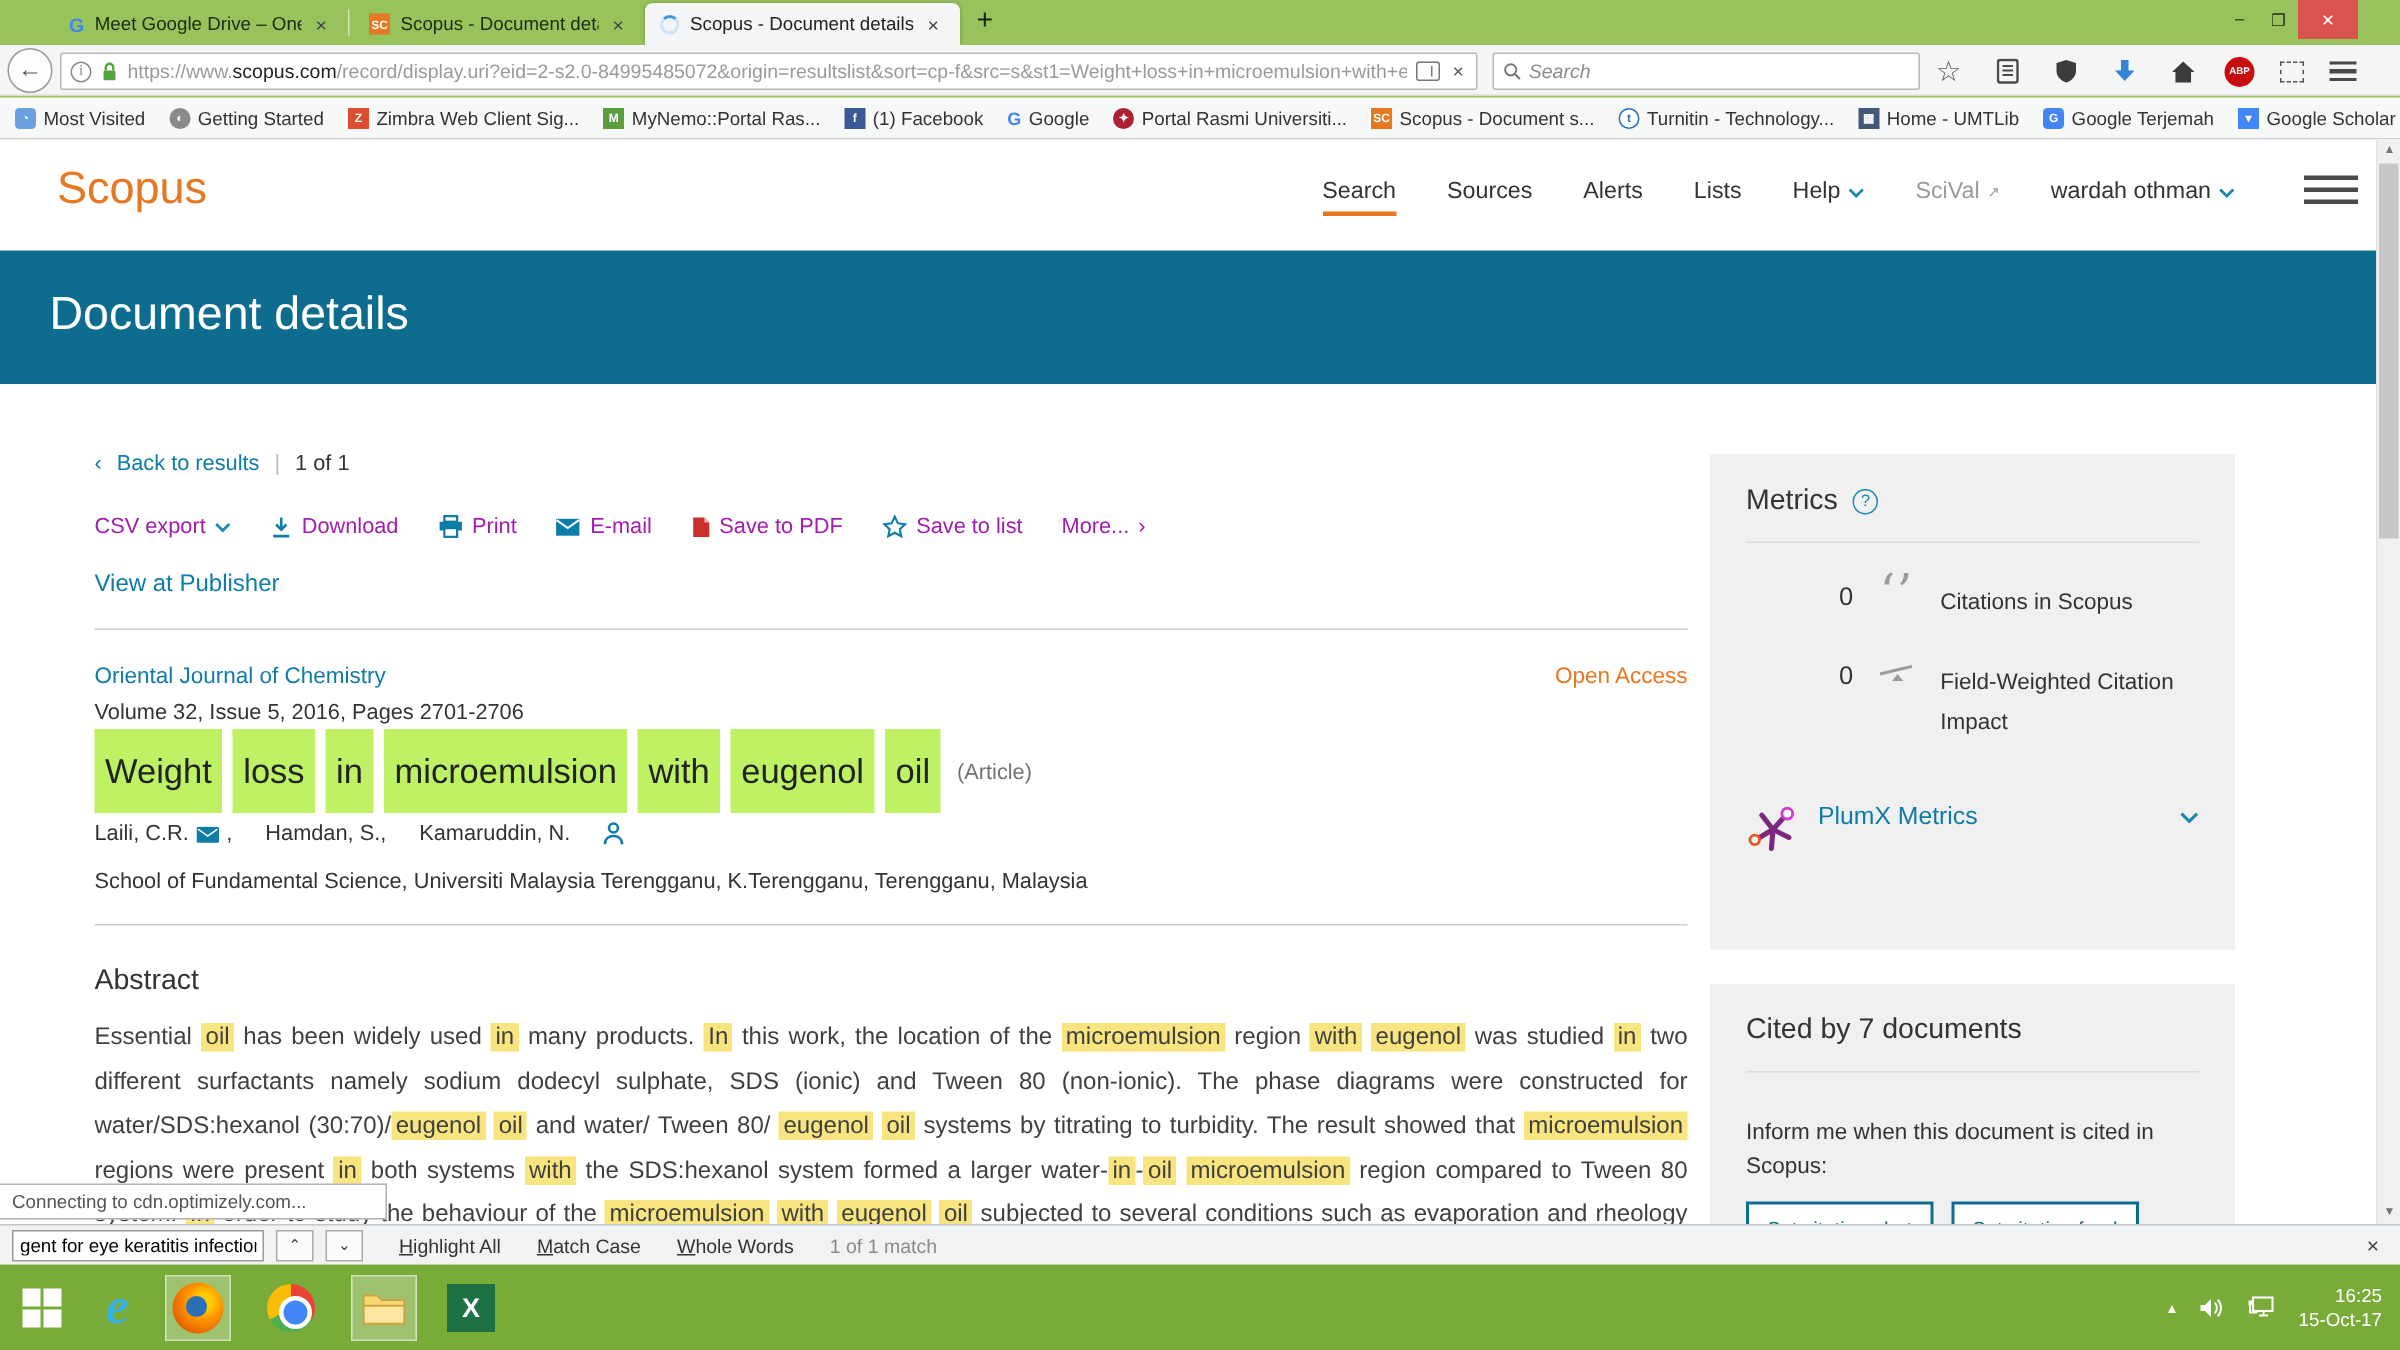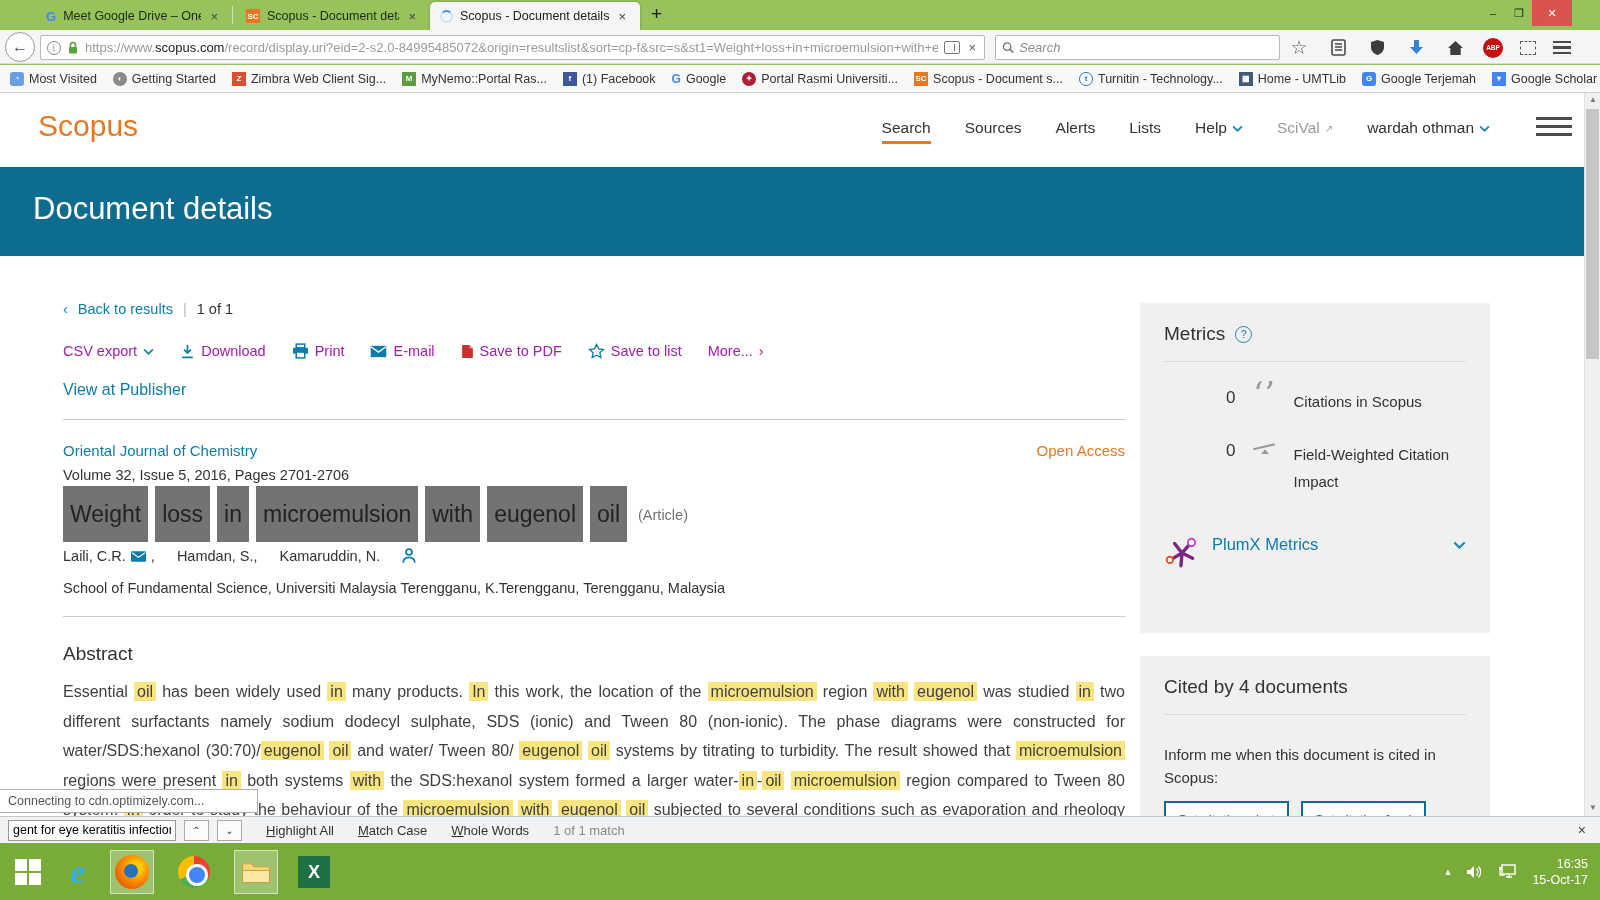--- a/index.html
+++ b/index.html
@@ -84,21 +84,21 @@
   .vsep { color:#bbb; }
   .dark { color:#333; }
   .row-tools { margin-top:26px; display:flex; align-items:center; gap:26px; font-size:14.5px; color:#a21caf; }
   .tool { display:flex; align-items:center; gap:6px; }
   .row-vap { margin-top:22px; font-size:16px; }
   hr.div { border:none; border-top:1px solid #ccc; margin-top:20px; }
   .row-journal { margin-top:22px; display:flex; justify-content:space-between; font-size:15px; }
   .open-access { color:#e87722; }
   .row-volume { margin-top:8px; font-size:14.5px; color:#333; }
   .doc-title { margin-top:18px; font-size:23px; color:#222; display:flex; align-items:center; flex-wrap:wrap; }
-  .doc-title span.hl { background:#737373; padding:15px 7px; margin-right:7px; }
+  .doc-title span.hl { background:#bef264; padding:15px 7px; margin-right:7px; }
   .article-type { font-size:14.5px; color:#737373; margin-left:4px; }
   .row-authors { margin-top:20px; font-size:14.5px; color:#333; display:flex; align-items:center; gap:4px; }
   .auth-gap { width:14px; }
   .row-affil { margin-top:16px; font-size:14.5px; color:#333; }
   .abstract-h { margin-top:26px; font-size:19px; color:#333; font-weight:normal; }
   .abstract-p { margin-top:12px; font-size:16px; line-height:29.6px; color:#3f3f3f; text-align:justify; }
   .abstract-p span.hl { background:#f8e57f; padding:1px 3px; }
 
   
   #sidebar { position:absolute; left:1140px; top:163px; width:350px; }
@@ -484,21 +484,21 @@
             <svg width="13" height="8" viewBox="0 0 10 6">
                 <path d="M1 1l4 4 4-4" fill="none" stroke="#1a87ad" stroke-width="1.6"></path>
               </svg>
           </div>
         </div>
       </div>
     </div>
 
     <div class="panel panel-cited">
       <div class="panel-title">
-          <span>Cited by 4 documents</span>
+          <span>Cited by 7 documents</span>
         </div>
       <hr class="panel-div">
       <div class="inform">Inform me when this document is cited in Scopus:</div>
       <div class="cited-btns">
         <span class="cited-btn">Set citation alert</span>
         <span class="cited-btn">Set citation feed</span>
       </div>
     </div>
   </div>
 </div>
@@ -554,17 +554,17 @@
     <svg width="18" height="16" viewBox="0 0 18 16">
       <path d="M1 6h3l4-4v12l-4-4H1z" fill="#fff"></path>
       <path d="M10.5 4.5a5 5 0 0 1 0 7M12.5 2.5a8 8 0 0 1 0 11" stroke="#fff" stroke-width="1.3" fill="none"></path>
     </svg>
     <svg width="20" height="16" viewBox="0 0 20 16">
       <rect x="4" y="1" width="13" height="9" fill="none" stroke="#fff" stroke-width="1.4"></rect>
       <path d="M8 13h6M11 10v3M2 5v6h5" stroke="#fff" stroke-width="1.3" fill="none"></path>
       <rect x="1" y="3" width="3" height="3" fill="#fff"></rect>
     </svg>
     <div class="clock">
-      <div>16:35</div>
+      <div>16:25</div>
       <div>15-Oct-17</div>
     </div>
   </div>
 </div>
 
 </body></html>

